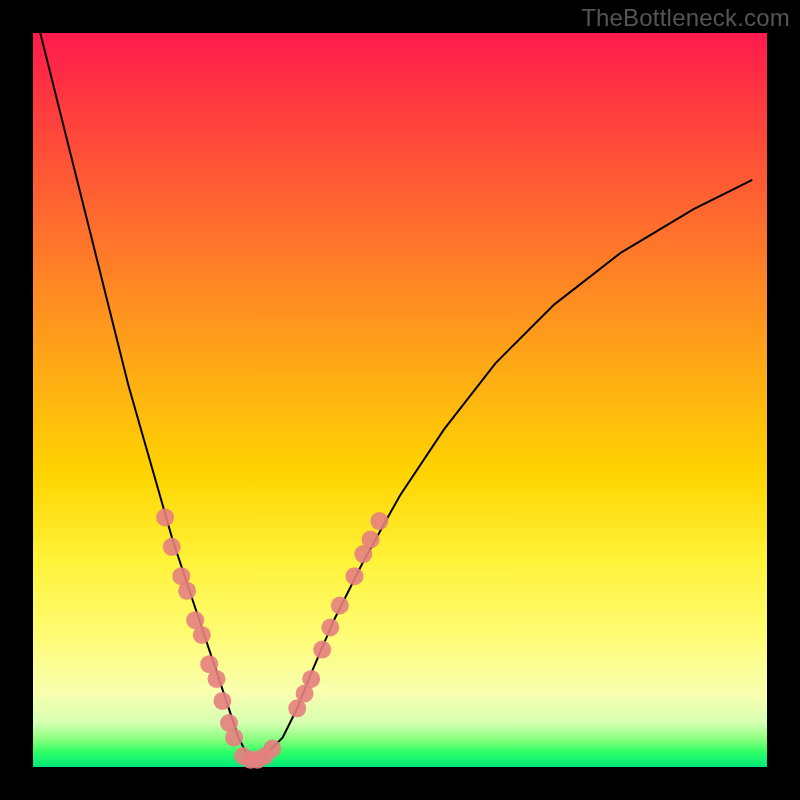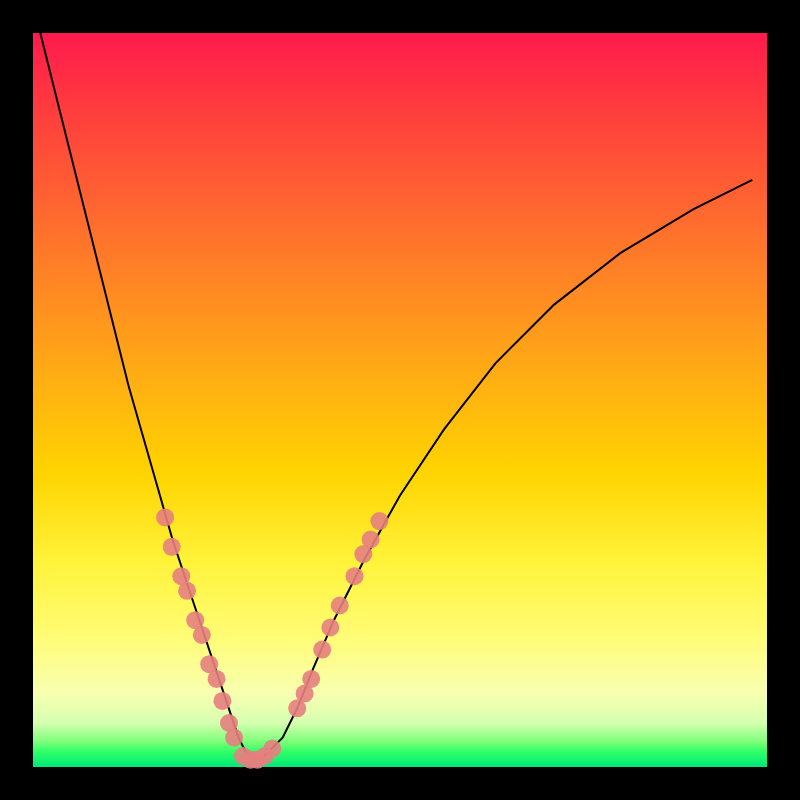--- a/index.html
+++ b/index.html
@@ -90,13 +90,14 @@
           <circle cx="289.2" cy="616.6" r="9" fill="#e58080" fill-opacity="0.9"></circle>
           <circle cx="297.3" cy="594.5" r="9" fill="#e58080" fill-opacity="0.9"></circle>
           <circle cx="306.8" cy="572.5" r="9" fill="#e58080" fill-opacity="0.9"></circle>
           <circle cx="321.5" cy="543.2" r="9" fill="#e58080" fill-opacity="0.9"></circle>
           <circle cx="330.3" cy="521.1" r="9" fill="#e58080" fill-opacity="0.9"></circle>
           <circle cx="337.6" cy="506.5" r="9" fill="#e58080" fill-opacity="0.9"></circle>
           <circle cx="346.4" cy="488.1" r="9" fill="#e58080" fill-opacity="0.9"></circle>
         </g>
     </svg>
   </div>
+  <div class="attribution">TheBottleneck.com</div>
 </div>
 
 </body></html>

